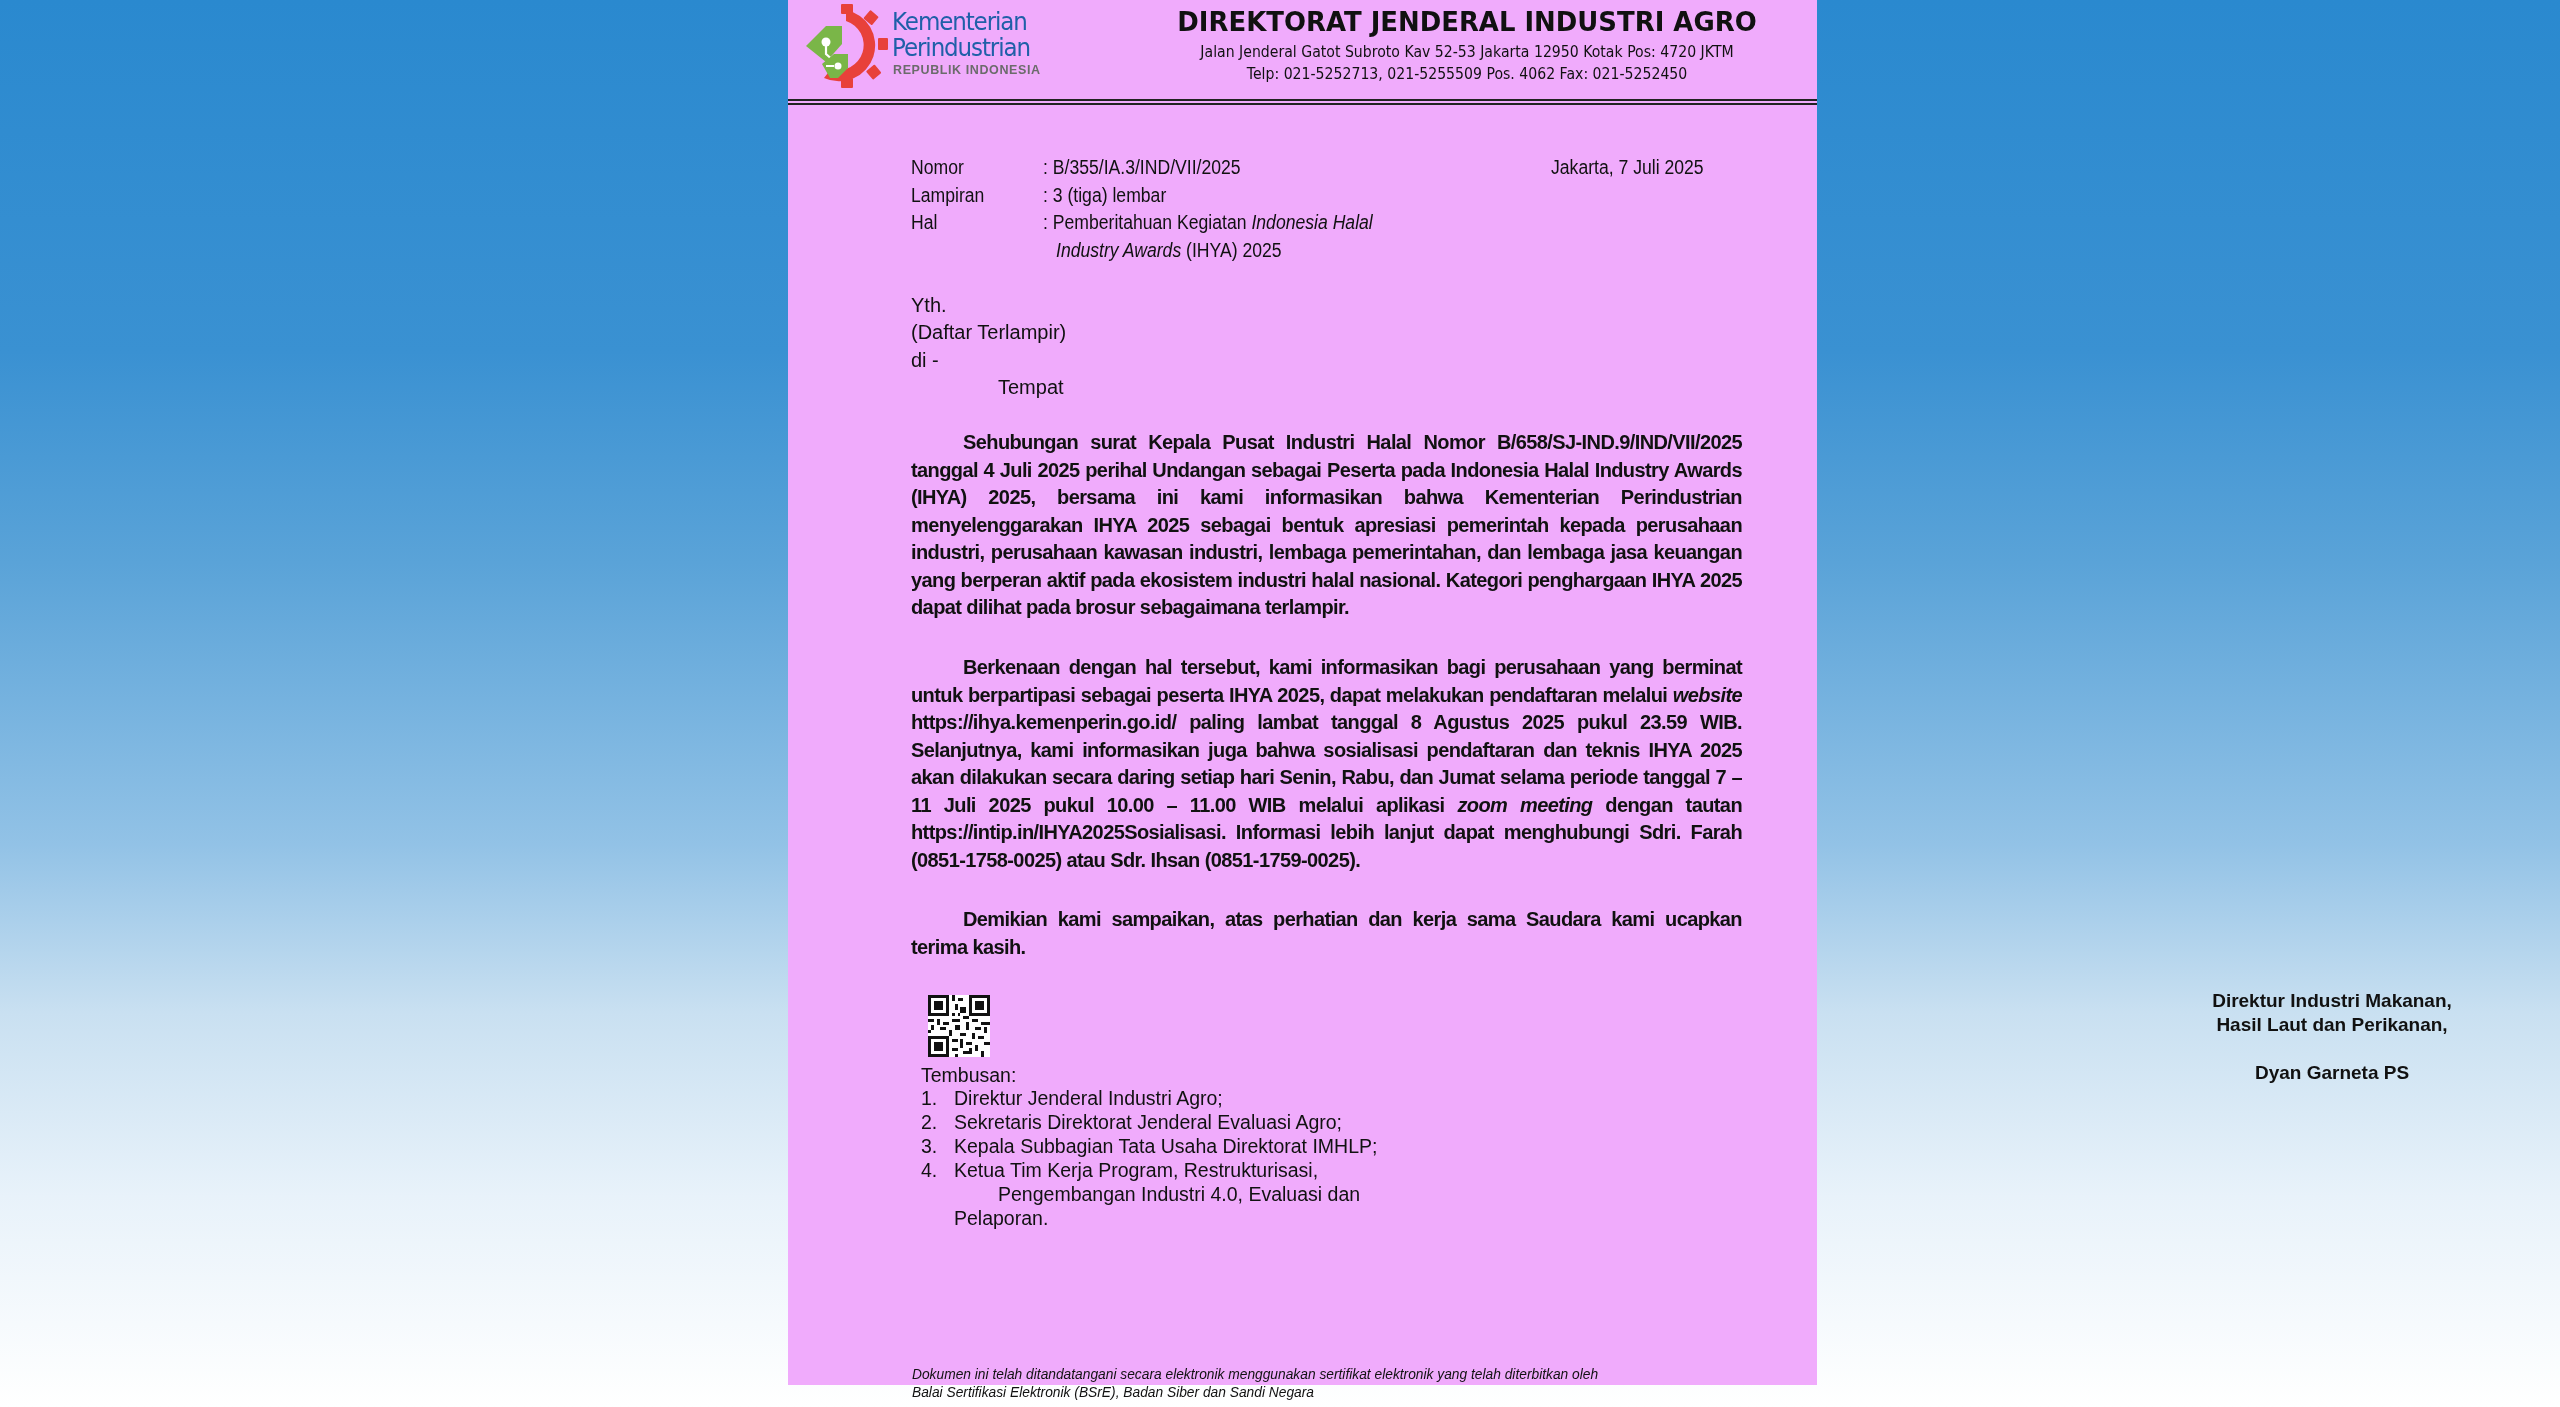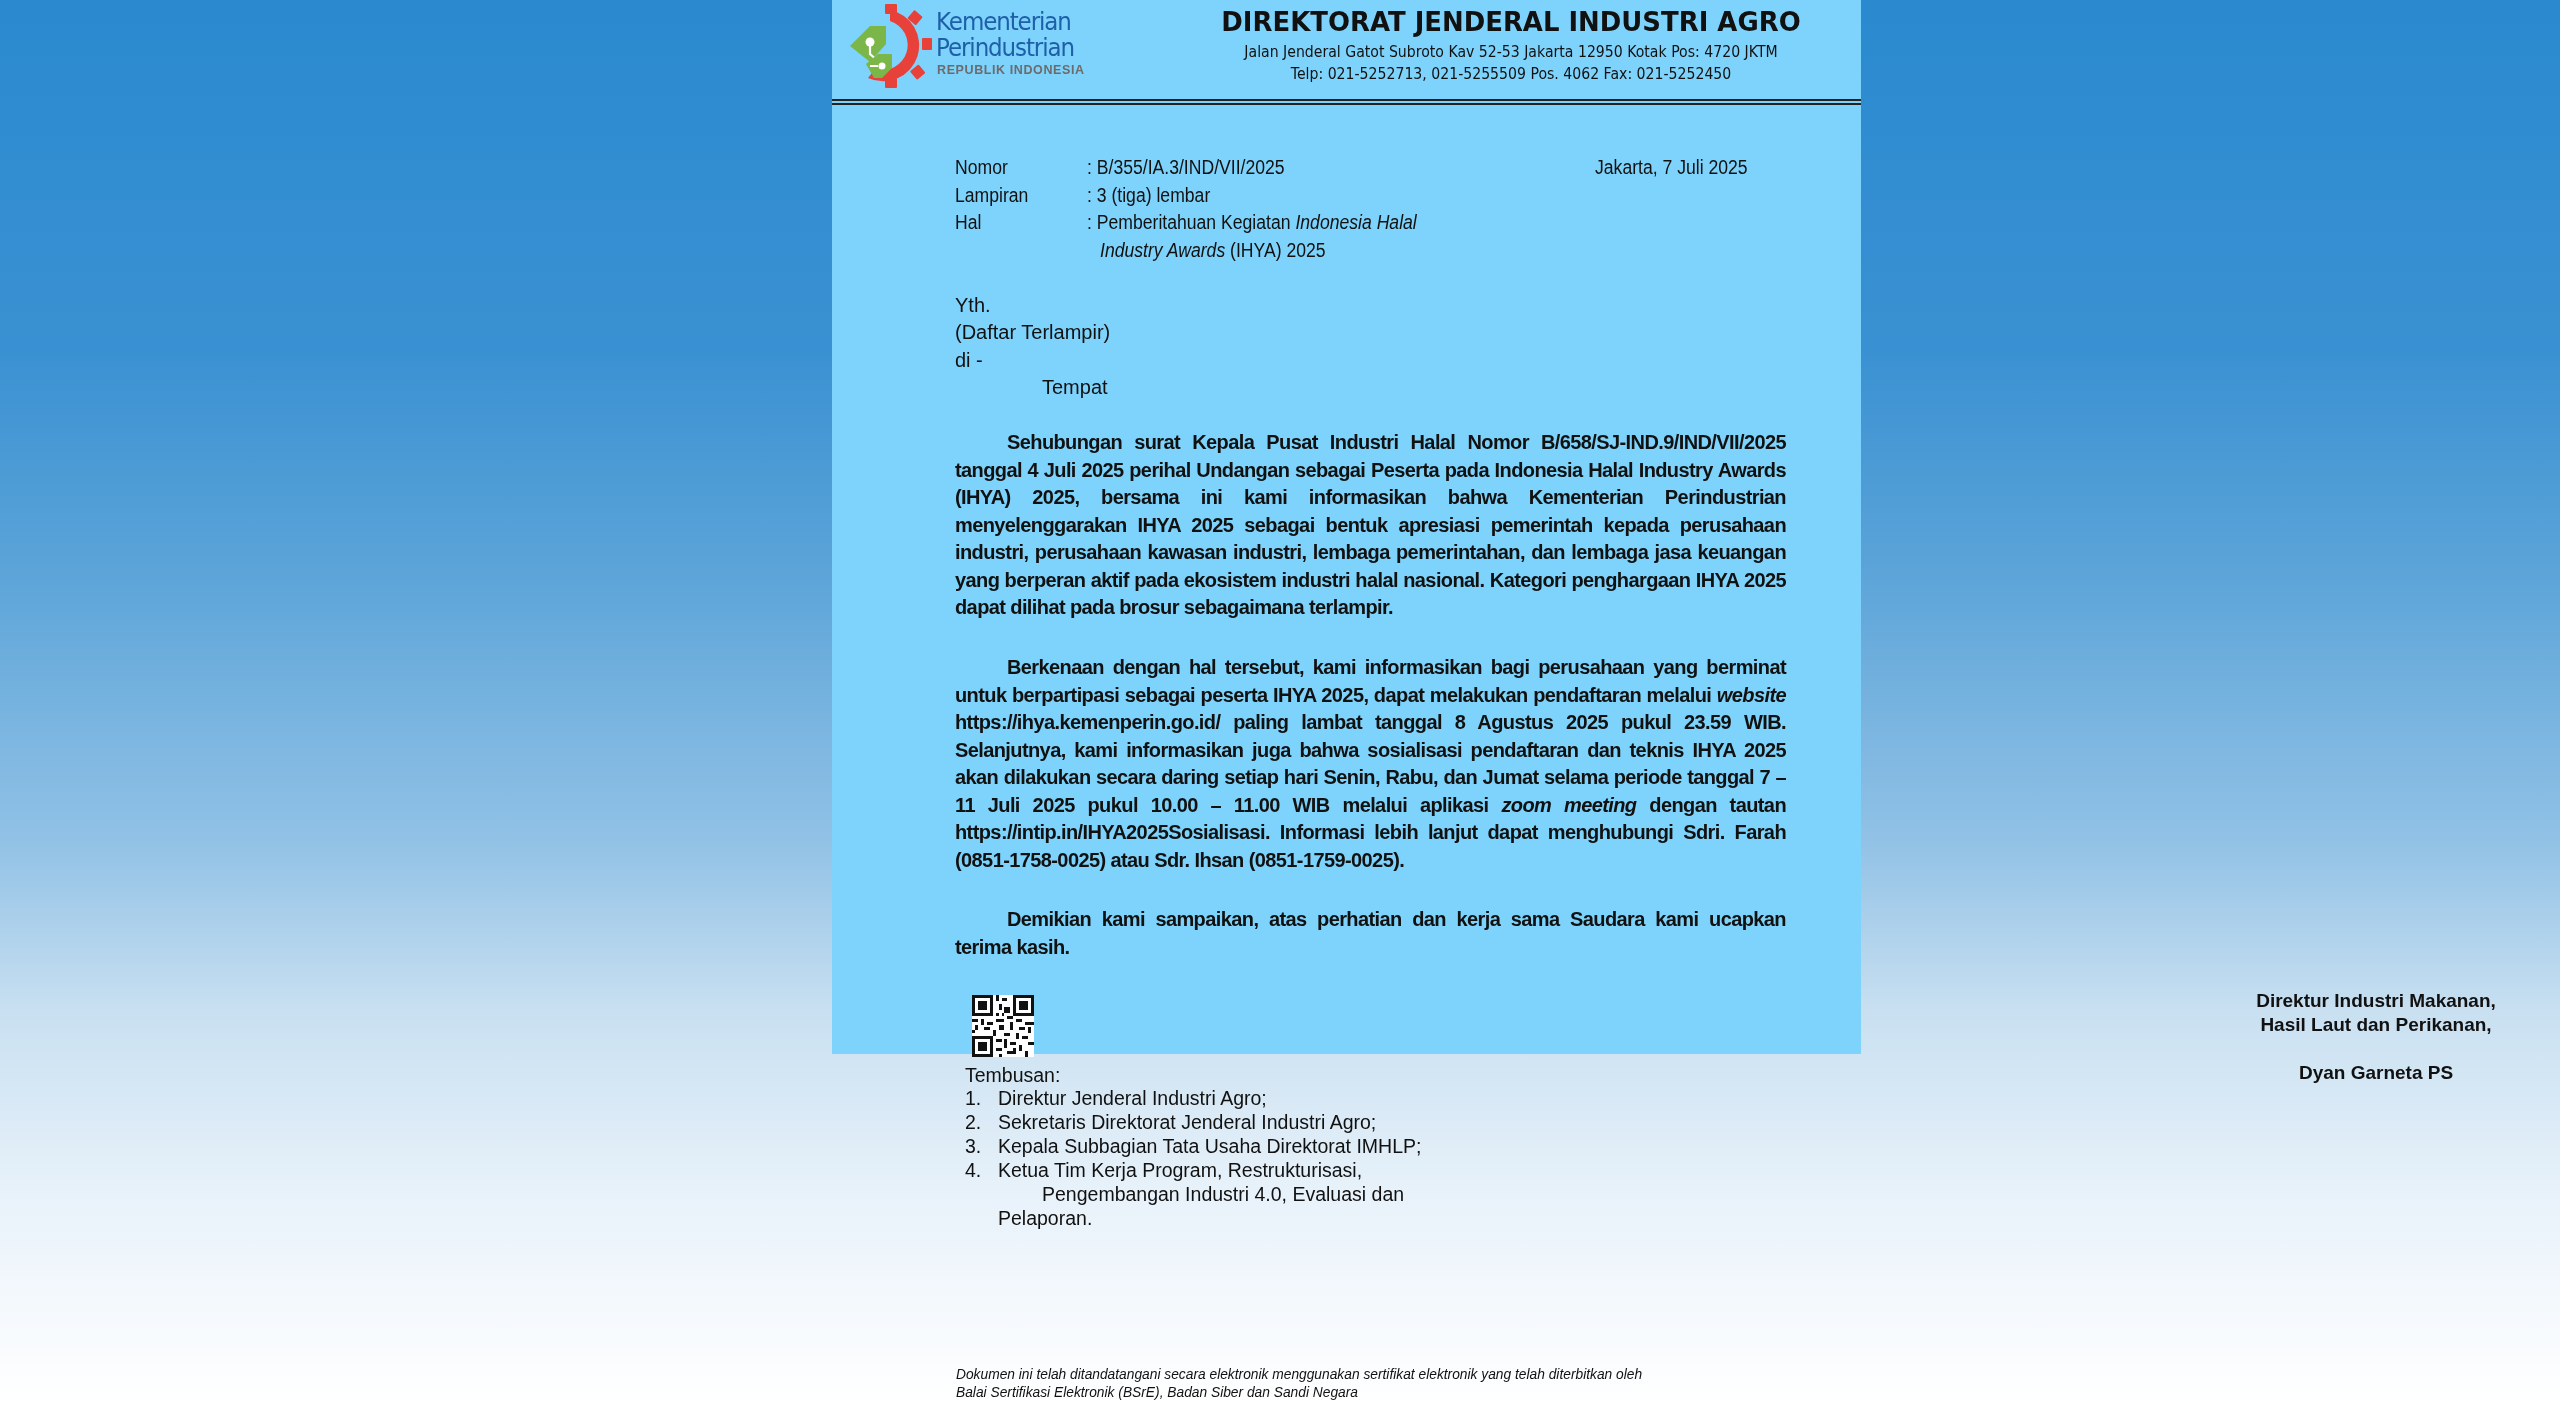--- a/index.html
+++ b/index.html
@@ -2,22 +2,22 @@
 <html><head>
 <meta charset="utf-8">
 <style>
   html, body { margin:0; padding:0; }
   body {
     width:2560px; height:1407px; overflow:hidden; position:relative;
     background: linear-gradient(to bottom, #2a89cf 0%, #3a91d2 25%, #5aa3d8 40%, #92c2e6 60%, #c9e0f1 72%, #e8f2fa 85%, #ffffff 100%);
     font-family: "Liberation Sans", sans-serif;
   }
   .page {
-    position:absolute; left:832px; top:0; width:1029px; height:1054px;
-    background:#7dd3fc;
+    position:absolute; left:788px; top:0; width:1029px; height:1385px;
+    background:#f0abfc;
   }
   .abs { position:absolute; white-space:nowrap; }
   
   .logo { position:absolute; left:12px; top:4px; width:92px; height:84px; }
   .logo-text-1, .logo-text-2 {
     position:absolute; left:104px; color:#1f5fa8; font-family:"DejaVu Sans", sans-serif;
     font-size:25px; letter-spacing:-1.2px; line-height:28px; transform:scaleX(0.92); transform-origin:left;
   }
   .logo-text-1 { top:8px; }
   .logo-text-2 { top:34px; }
@@ -157,21 +157,21 @@
   <div class="sig" style="top:990px;">Direktur Industri Makanan,</div>
   <div class="sig" style="top:1014px;">Hasil Laut dan Perikanan,</div>
   <div class="sig" style="top:1062px;">Dyan Garneta PS</div>
 
   <div class="abs tem" style="top:1063px;">Tembusan:</div>
 
   <div class="abs tem-num" style="top:1087px;">1.</div>
   <div class="tem-txt" style="top:1087px;">Direktur Jenderal Industri Agro;</div>
 
   <div class="abs tem-num" style="top:1111px;">2.</div>
-  <div class="tem-txt" style="top:1111px;">Sekretaris Direktorat Jenderal Industri Agro;</div>
+  <div class="tem-txt" style="top:1111px;">Sekretaris Direktorat Jenderal Evaluasi Agro;</div>
 
   <div class="abs tem-num" style="top:1135px;">3.</div>
   <div class="tem-txt" style="top:1135px;">Kepala Subbagian Tata Usaha Direktorat IMHLP;</div>
 
   <div class="abs tem-num" style="top:1159px;">4.</div>
   <div class="tem-txt" style="top:1159px;">Ketua Tim Kerja Program, Restrukturisasi,</div>
   <div class="tem-txt" style="top:1183px;margin-left:44px;">Pengembangan Industri 4.0, Evaluasi dan</div>
   <div class="tem-txt" style="top:1207px;">Pelaporan.</div>
 
   <div class="foot" style="top:1366px;">Dokumen ini telah ditandatangani secara elektronik menggunakan sertifikat elektronik yang telah diterbitkan oleh</div>

